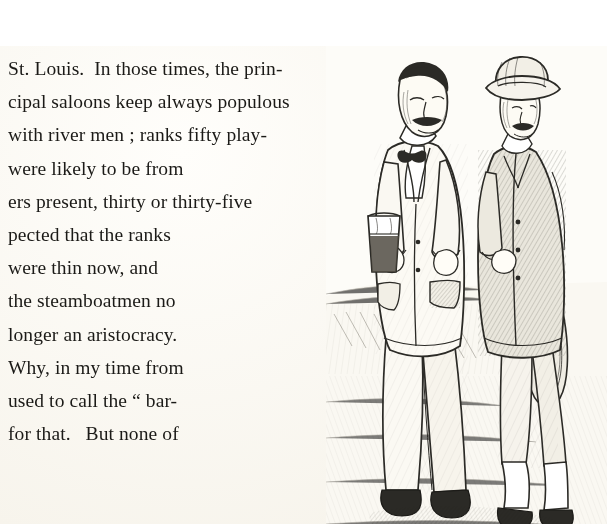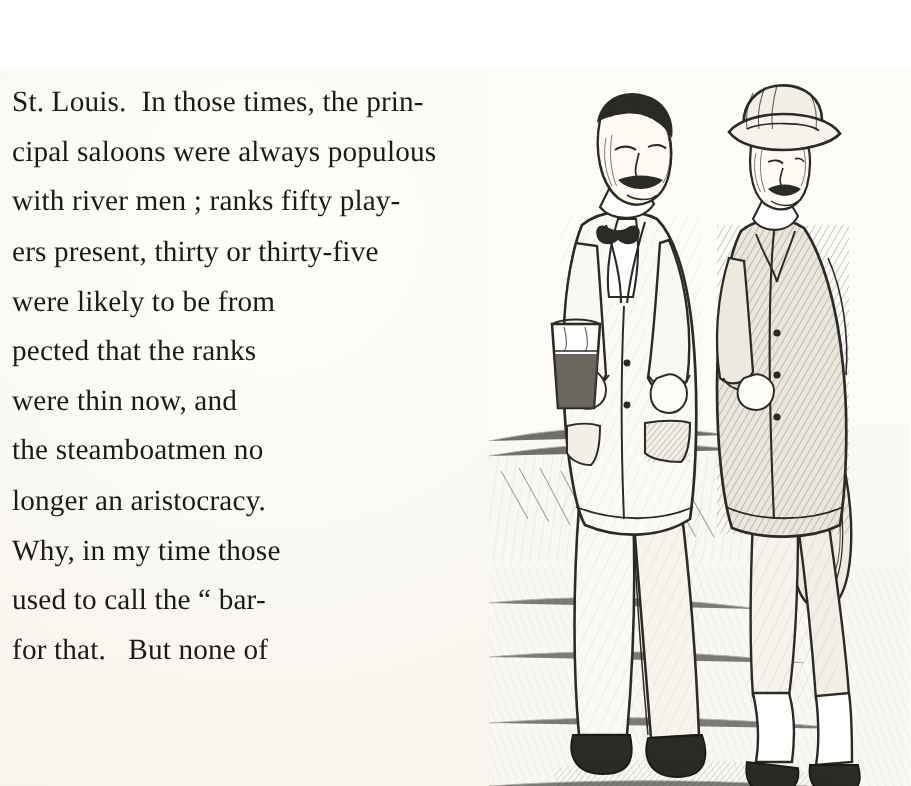--- a/index.html
+++ b/index.html
@@ -59,29 +59,29 @@
   .ink { fill: #2b2a26; }
 </style>
 </head>
 <body>
 
 <div id="page">
   <div id="paper-tint"></div>
 
   <div id="text-column">
     <span class="line">St. Louis.  In those times, the prin-</span>
-    <span class="line">cipal saloons were always populous</span>
+    <span class="line">cipal saloons keep always populous</span>
     <span class="line">with river men ; ranks fifty play-</span>
+    <span class="line">were likely to be from</span>
     <span class="line">ers present, thirty or thirty-five</span>
-    <span class="line">were likely to be from</span>
     <span class="line">pected that the ranks</span>
     <span class="line">were thin now, and</span>
     <span class="line">the steamboatmen no</span>
     <span class="line">longer an aristocracy.</span>
-    <span class="line">Why, in my time those</span>
+    <span class="line">Why, in my time from</span>
     <span class="line">used to call the “ bar-</span>
     <span class="line">for that.   But none of</span>
 
   </div>
 
   <div id="illustration">
     <svg viewBox="0 0 281 524" xmlns="http://www.w3.org/2000/svg" aria-hidden="true">
       <defs>
         <pattern id="bgHatch" width="6" height="6" patternUnits="userSpaceOnUse" patternTransform="rotate(8)">
           <line x1="0" y1="0" x2="0" y2="6" stroke="#6e6a60" stroke-width="0.5" opacity="0.45"></line>

